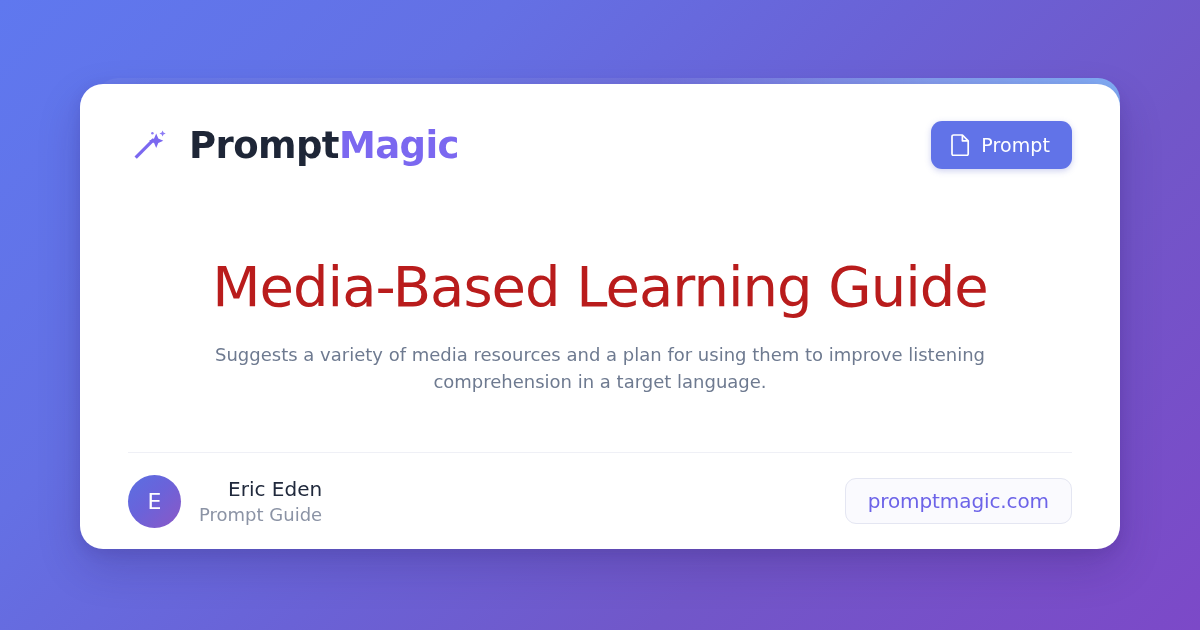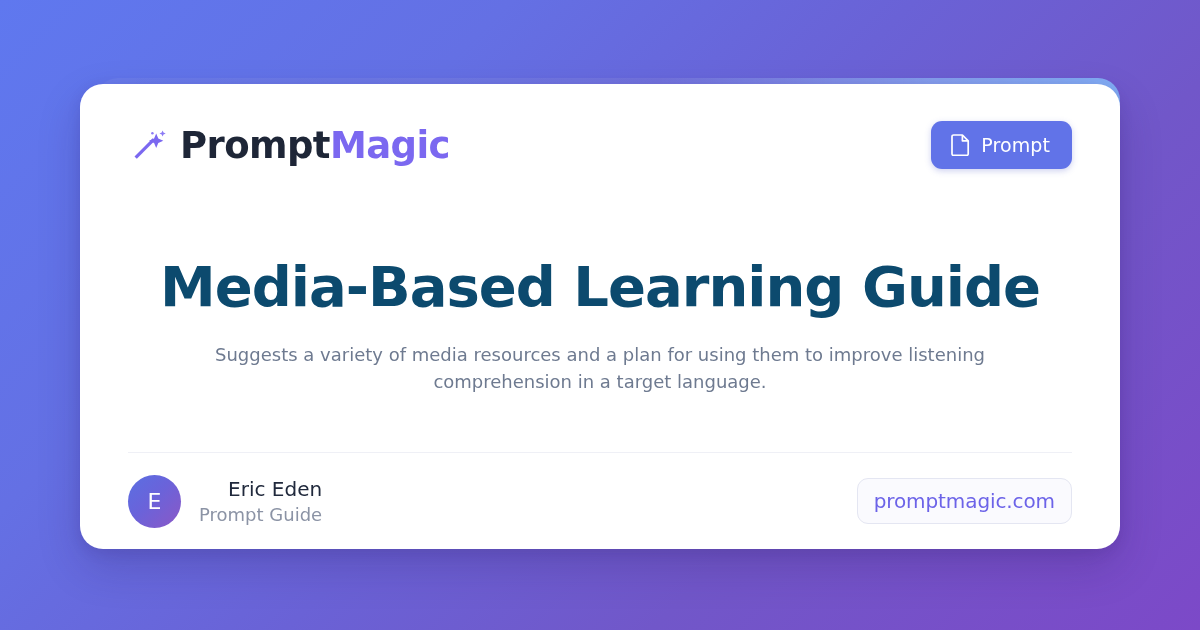--- a/index.html
+++ b/index.html
@@ -49,21 +49,21 @@
     height: 122px;
     display: flex;
     align-items: center;
     justify-content: space-between;
     flex-shrink: 0;
   }
 
   .brand {
     display: flex;
     align-items: center;
-    gap: 12px;
+    gap: 21px;
   }
 
   .brand-icon {
     width: 40px;
     height: 40px;
     display: block;
     flex-shrink: 0;
   }
 
   .brand-text {
@@ -105,22 +105,22 @@
     display: flex;
     flex-direction: column;
     align-items: center;
     justify-content: center;
     text-align: center;
     padding-bottom: 6px;
   }
 
   .title {
     font-size: 56px;
-    font-weight: 700;
-    color: #0c4a6e;
+    font-weight: 400;
+    color: #b91c1c;
     letter-spacing: -1.0px;
     line-height: 1.12;
     white-space: nowrap;
   }
 
   .subtitle {
     margin-top: 22px;
     font-size: 18px;
     font-weight: 400;
     color: #6e7a90;
@@ -176,21 +176,21 @@
     font-weight: 400;
     color: #8b93a5;
     line-height: 1.2;
   }
 
   .url-badge {
     display: inline-flex;
     align-items: center;
     justify-content: center;
     height: 46px;
-    padding: 0 16px;
+    padding: 0 22px;
     border: 1px solid #e4e6f2;
     border-radius: 11px;
     background: #fafafe;
     color: #6c63e8;
     font-size: 20px;
     letter-spacing: -0.1px;
     white-space: nowrap;
     cursor: pointer;
   }
 </style>

